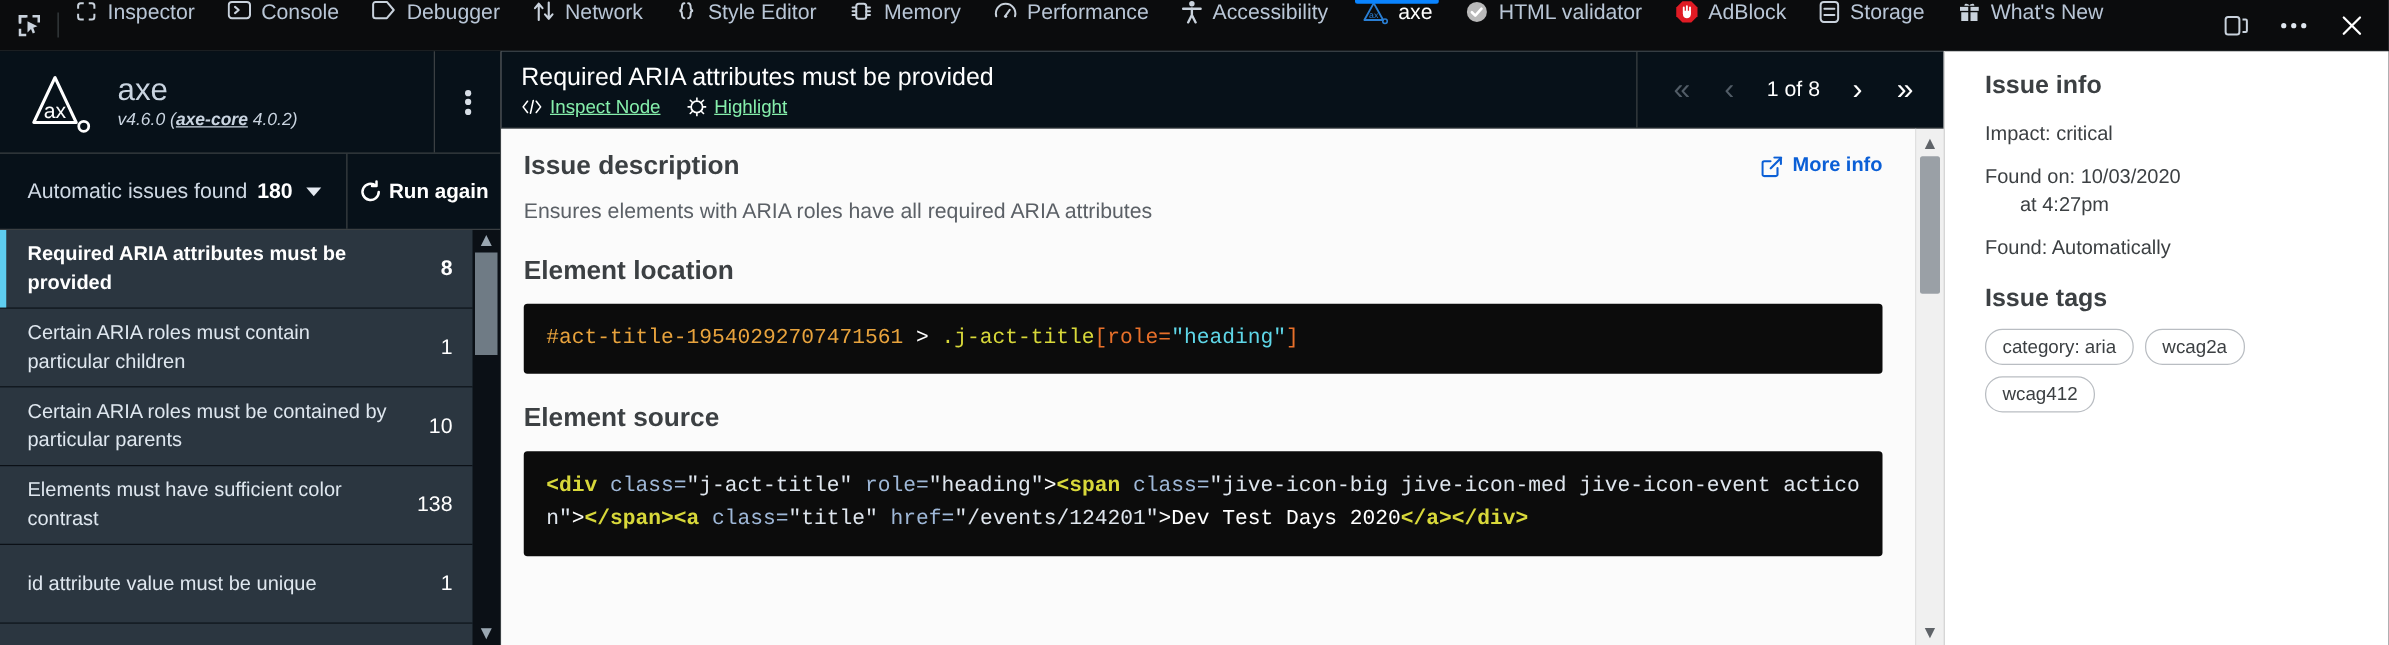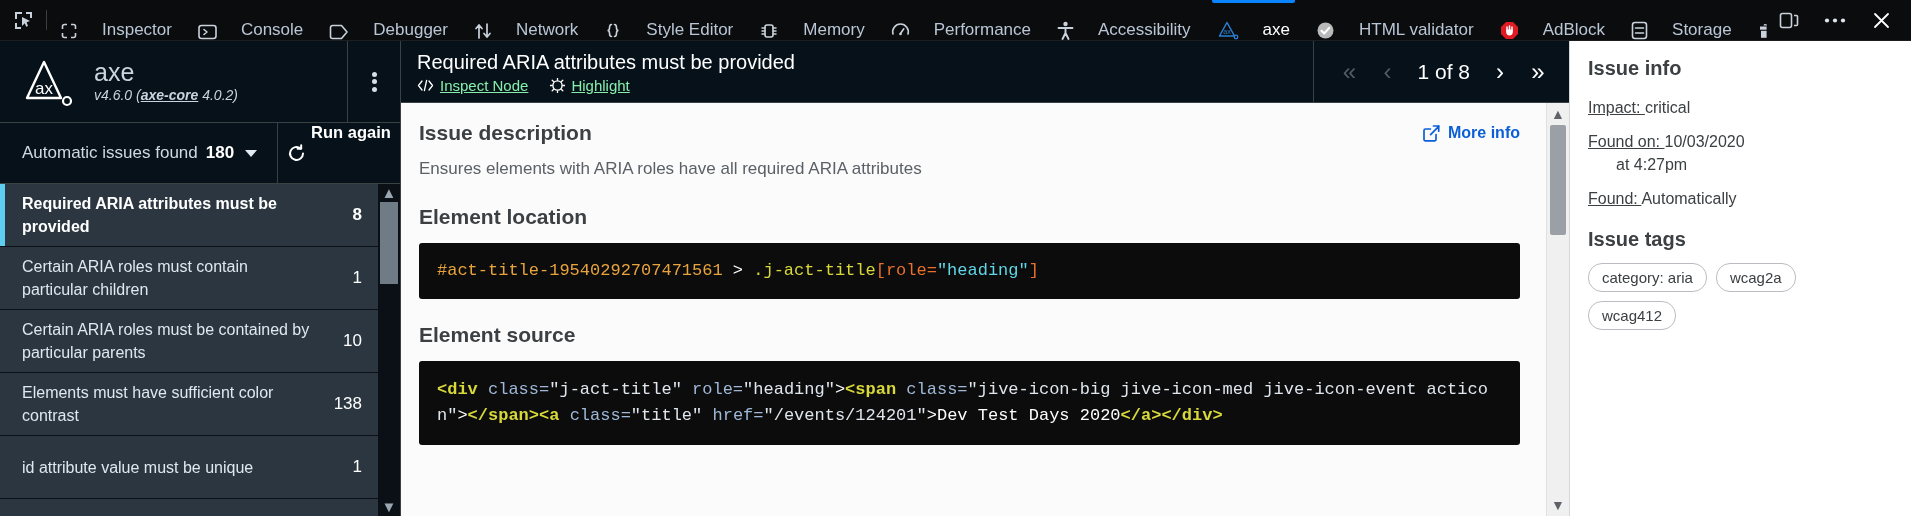--- a/index.html
+++ b/index.html
@@ -18,21 +18,21 @@
     border-bottom:1px solid #1b1f22;
     overflow:hidden;
   }
   .dt-picker{
     width:46px;display:flex;align-items:center;justify-content:center;
     flex:0 0 auto;
   }
   .dt-sep{width:1px;background:#3b4043;margin:10px 0;flex:0 0 auto;}
   .dt-tabs{display:flex;align-items:stretch;flex:1 1 auto;overflow:hidden;}
   .dt-tab{
-    display:flex;align-items:flex-end;gap:24px;
+    display:flex;align-items:flex-start;gap:8px;
     padding:0 13px;color:#b8c5d4;font-size:17px;white-space:nowrap;
     position:relative;flex:0 0 auto;
   }
   .dt-tab .lbl{color:#b9c6d6;}
   .dt-tab.active{color:#ffffff;}
   .dt-tab.active .lbl{color:#ffffff;}
   .dt-tab.active:before{
     content:"";position:absolute;left:8px;right:8px;top:0;height:3px;
     background:#0a84ff;border-radius:0 0 2px 2px;
   }
@@ -70,21 +70,21 @@
   .filter-left{
     flex:1 1 auto;display:flex;align-items:center;padding-left:22px;gap:8px;
     color:#cfd9e4;font-size:17px;
   }
   .filter-left b{color:#ffffff;font-weight:bold;}
   .caret-dn{
     width:0;height:0;border-left:6px solid transparent;border-right:6px solid transparent;
     border-top:7px solid #e4eaf1;margin-left:3px;
   }
   .filter-right{
-    width:122px;border-left:1px solid #3b4043;display:flex;
+    width:122px;border-left:1px solid #3b4043;display:flex;align-items:center;
     justify-content:center;gap:5px;color:#ffffff;font-size:16.5px;font-weight:bold;
   }
 
   .issue-list-wrap{flex:1 1 auto;display:flex;min-height:0;overflow:hidden;}
   .issue-list{flex:1 1 auto;display:flex;flex-direction:column;min-width:0;}
   .issue-row{
     display:flex;align-items:center;min-height:42px;
     border-bottom:1px solid #0b1016;
     background:#2b3640;color:#dfe7ef;position:relative;
     padding:10px 16px 10px 22px;
@@ -118,21 +118,21 @@
   .ch-actions{display:flex;align-items:center;gap:22px;margin-top:3px;}
   .ch-link{display:flex;align-items:center;gap:6px;color:#86efac;font-size:15px;}
   .ch-link .ltxt{text-decoration:underline;}
   .pager{
     display:flex;align-items:center;gap:4px;padding:0 14px 0 18px;
     border-left:1px solid #3b4043;align-self:stretch;
   }
   .pg-btn{width:34px;height:34px;display:flex;align-items:center;justify-content:center;
     color:#ffffff;font-size:24px;line-height:24px;}
   .pg-btn.dim{color:#515c66;}
-  .pg-label{color:#ffffff;font-size:21px;padding:0 9px;white-space:nowrap;}
+  .pg-label{color:#ffffff;font-size:17px;padding:0 9px;white-space:nowrap;}
 
   .center-main{flex:1 1 auto;display:flex;min-height:0;}
   .center-scrollarea{flex:1 1 auto;background:#fbfbfb;padding:18px 26px 0 18px;min-width:0;overflow:hidden;}
   .sec-title{color:#3c4043;font-size:21px;font-weight:bold;margin:0 0 14px 0;}
   .sec-title.row{display:flex;align-items:center;justify-content:space-between;}
   .more-info{display:flex;align-items:center;gap:8px;color:#0b5fd6;font-size:16px;font-weight:bold;}
   .desc-text{color:#5b6066;font-size:17px;margin:0 0 26px 0;}
   .code-block{
     background:#0c0c0c;border-radius:3px;padding:16px 18px;margin:0 0 24px 0;
     font-family:"Liberation Mono","DejaVu Sans Mono",monospace;font-size:17px;line-height:24px;
@@ -153,25 +153,25 @@
     width:22px;flex:0 0 auto;background:#f0f0f0;display:flex;flex-direction:column;
     align-items:center;justify-content:space-between;border-left:1px solid #e0e0e0;
   }
   .cs-track{flex:1 1 auto;width:100%;position:relative;}
   .cs-thumb{position:absolute;left:3px;right:3px;top:0;height:110px;background:#9aa0a6;border-radius:2px;}
   .cs-arrow{color:#5f6368;font-size:14px;line-height:16px;padding:3px 0;}
 
   
   .right-col{
     width:305px;min-width:305px;background:#ffffff;border-left:1px solid #d6d6d6;
-    padding:16px 18px 0 18px;overflow:hidden;
+    padding:16px 18px 0 32px;overflow:hidden;
   }
   .ri-title{color:#3c4043;font-size:20px;font-weight:bold;margin:0 0 16px 0;}
   .ri-line{color:#3c4043;font-size:16px;line-height:23px;margin-bottom:11px;}
-  .ri-line .k{color:#3c4043;text-decoration:underline;}
+  .ri-line .k{color:#3c4043;}
   .ri-line .v{color:#3c4043;}
   .ri-sub{padding-left:28px;}
   .ri-tags-title{color:#3c4043;font-size:20px;font-weight:bold;margin:18px 0 12px 0;}
   .tag-row{display:flex;flex-wrap:wrap;gap:9px;}
   .tag{
     border:1px solid #b9bdc2;border-radius:14px;padding:5px 13px;
     color:#3c4043;font-size:15px;background:#fff;white-space:nowrap;
   }
 </style>
 </head>

